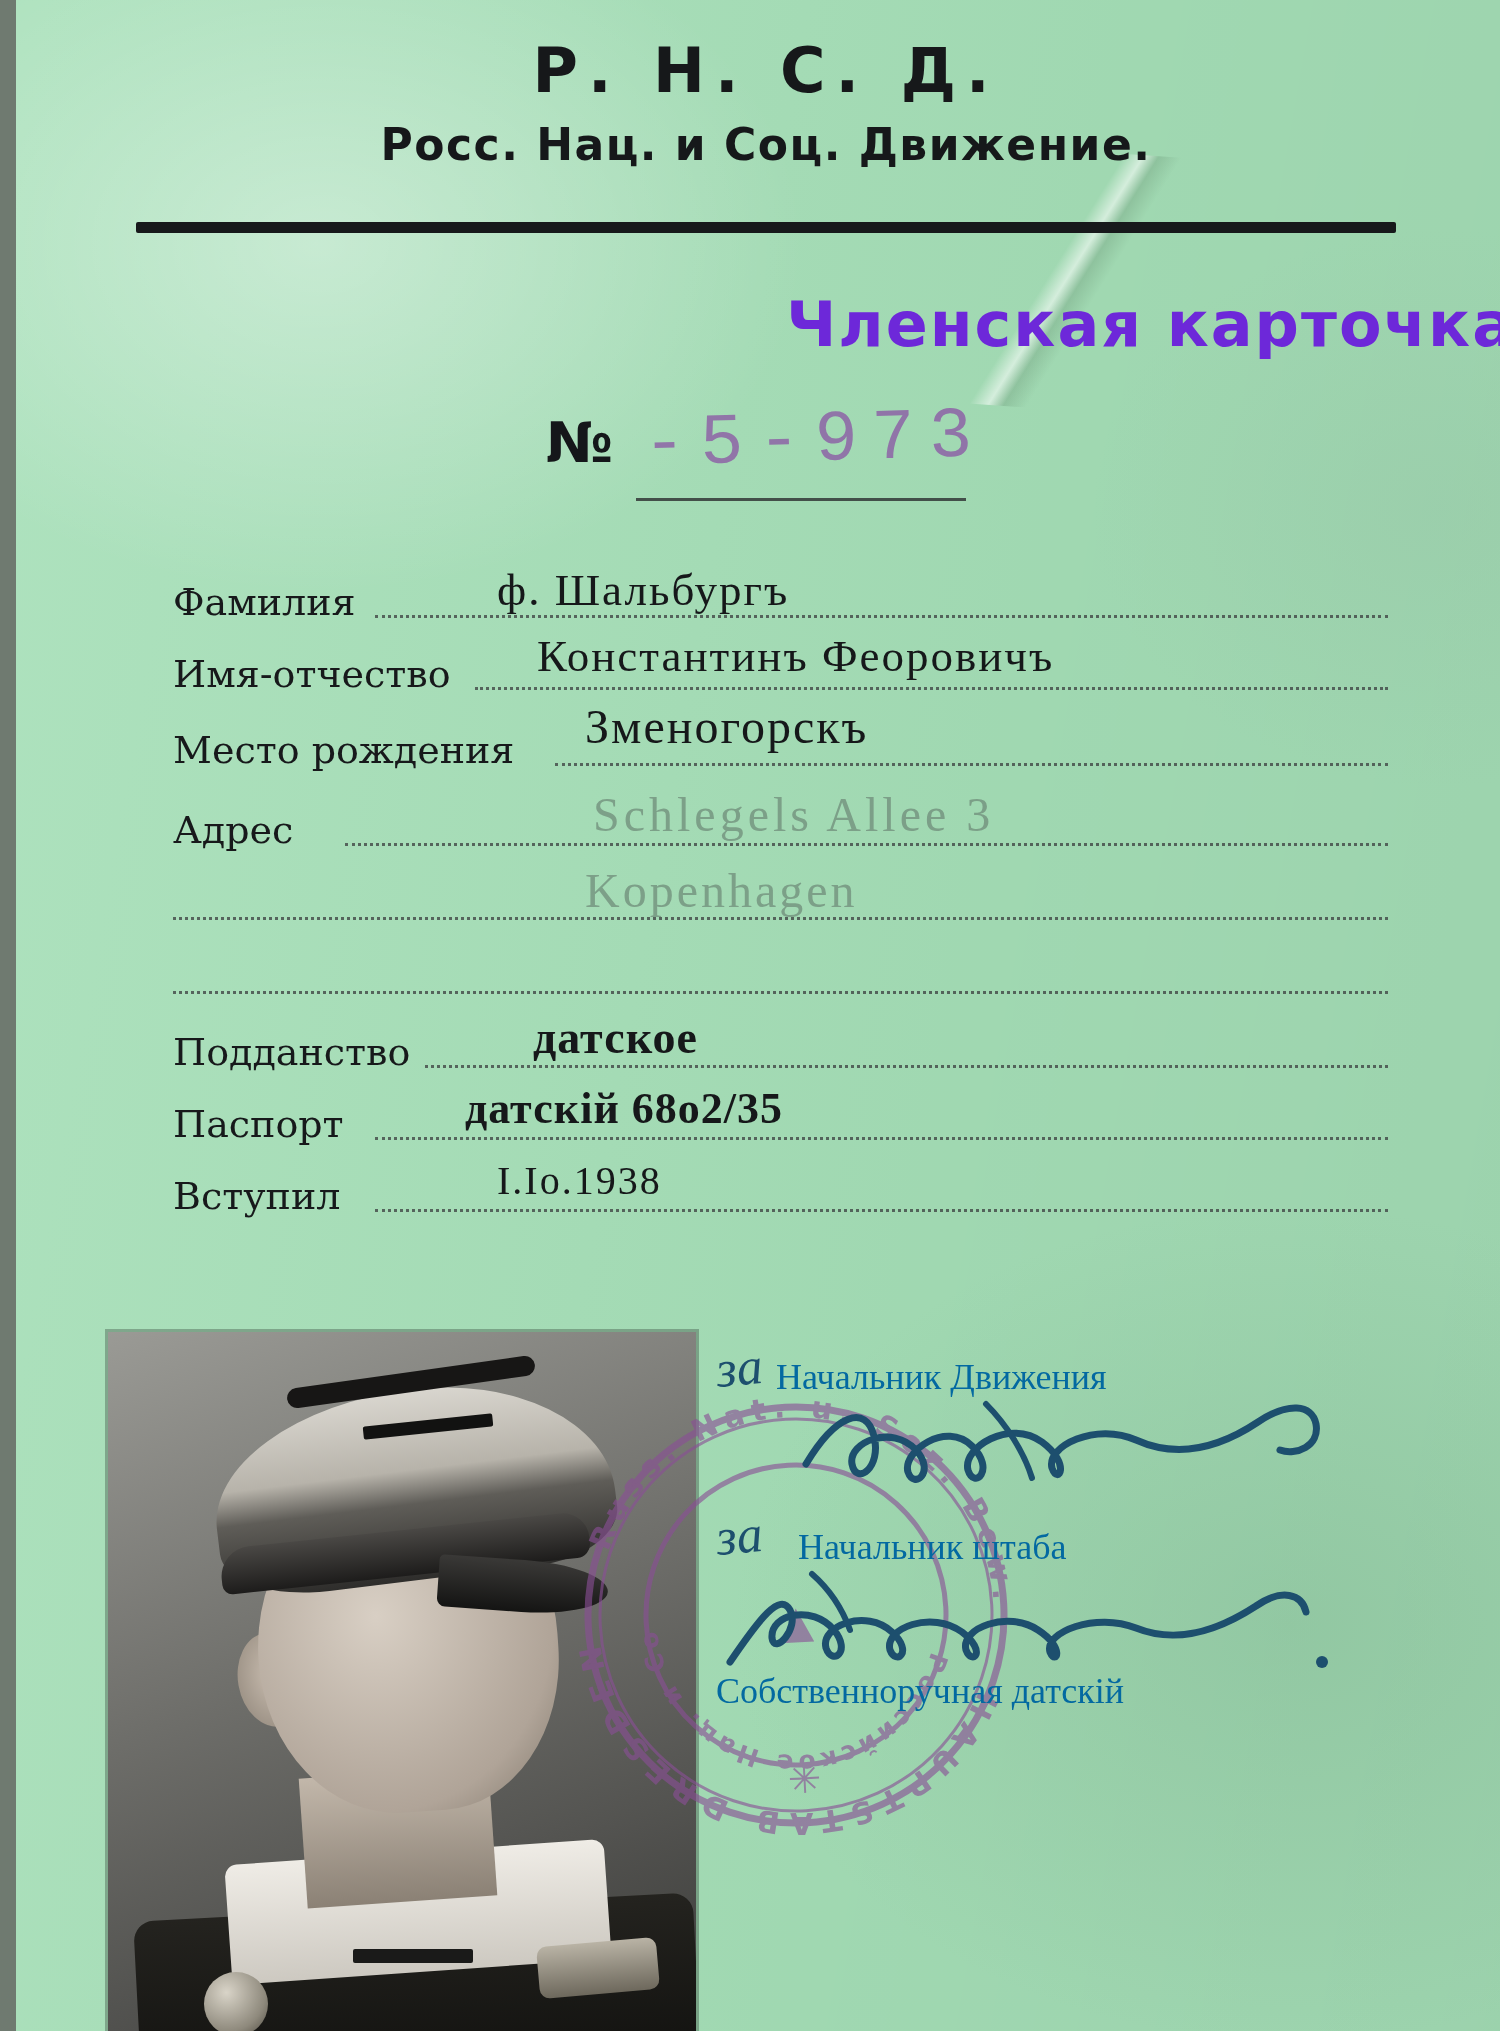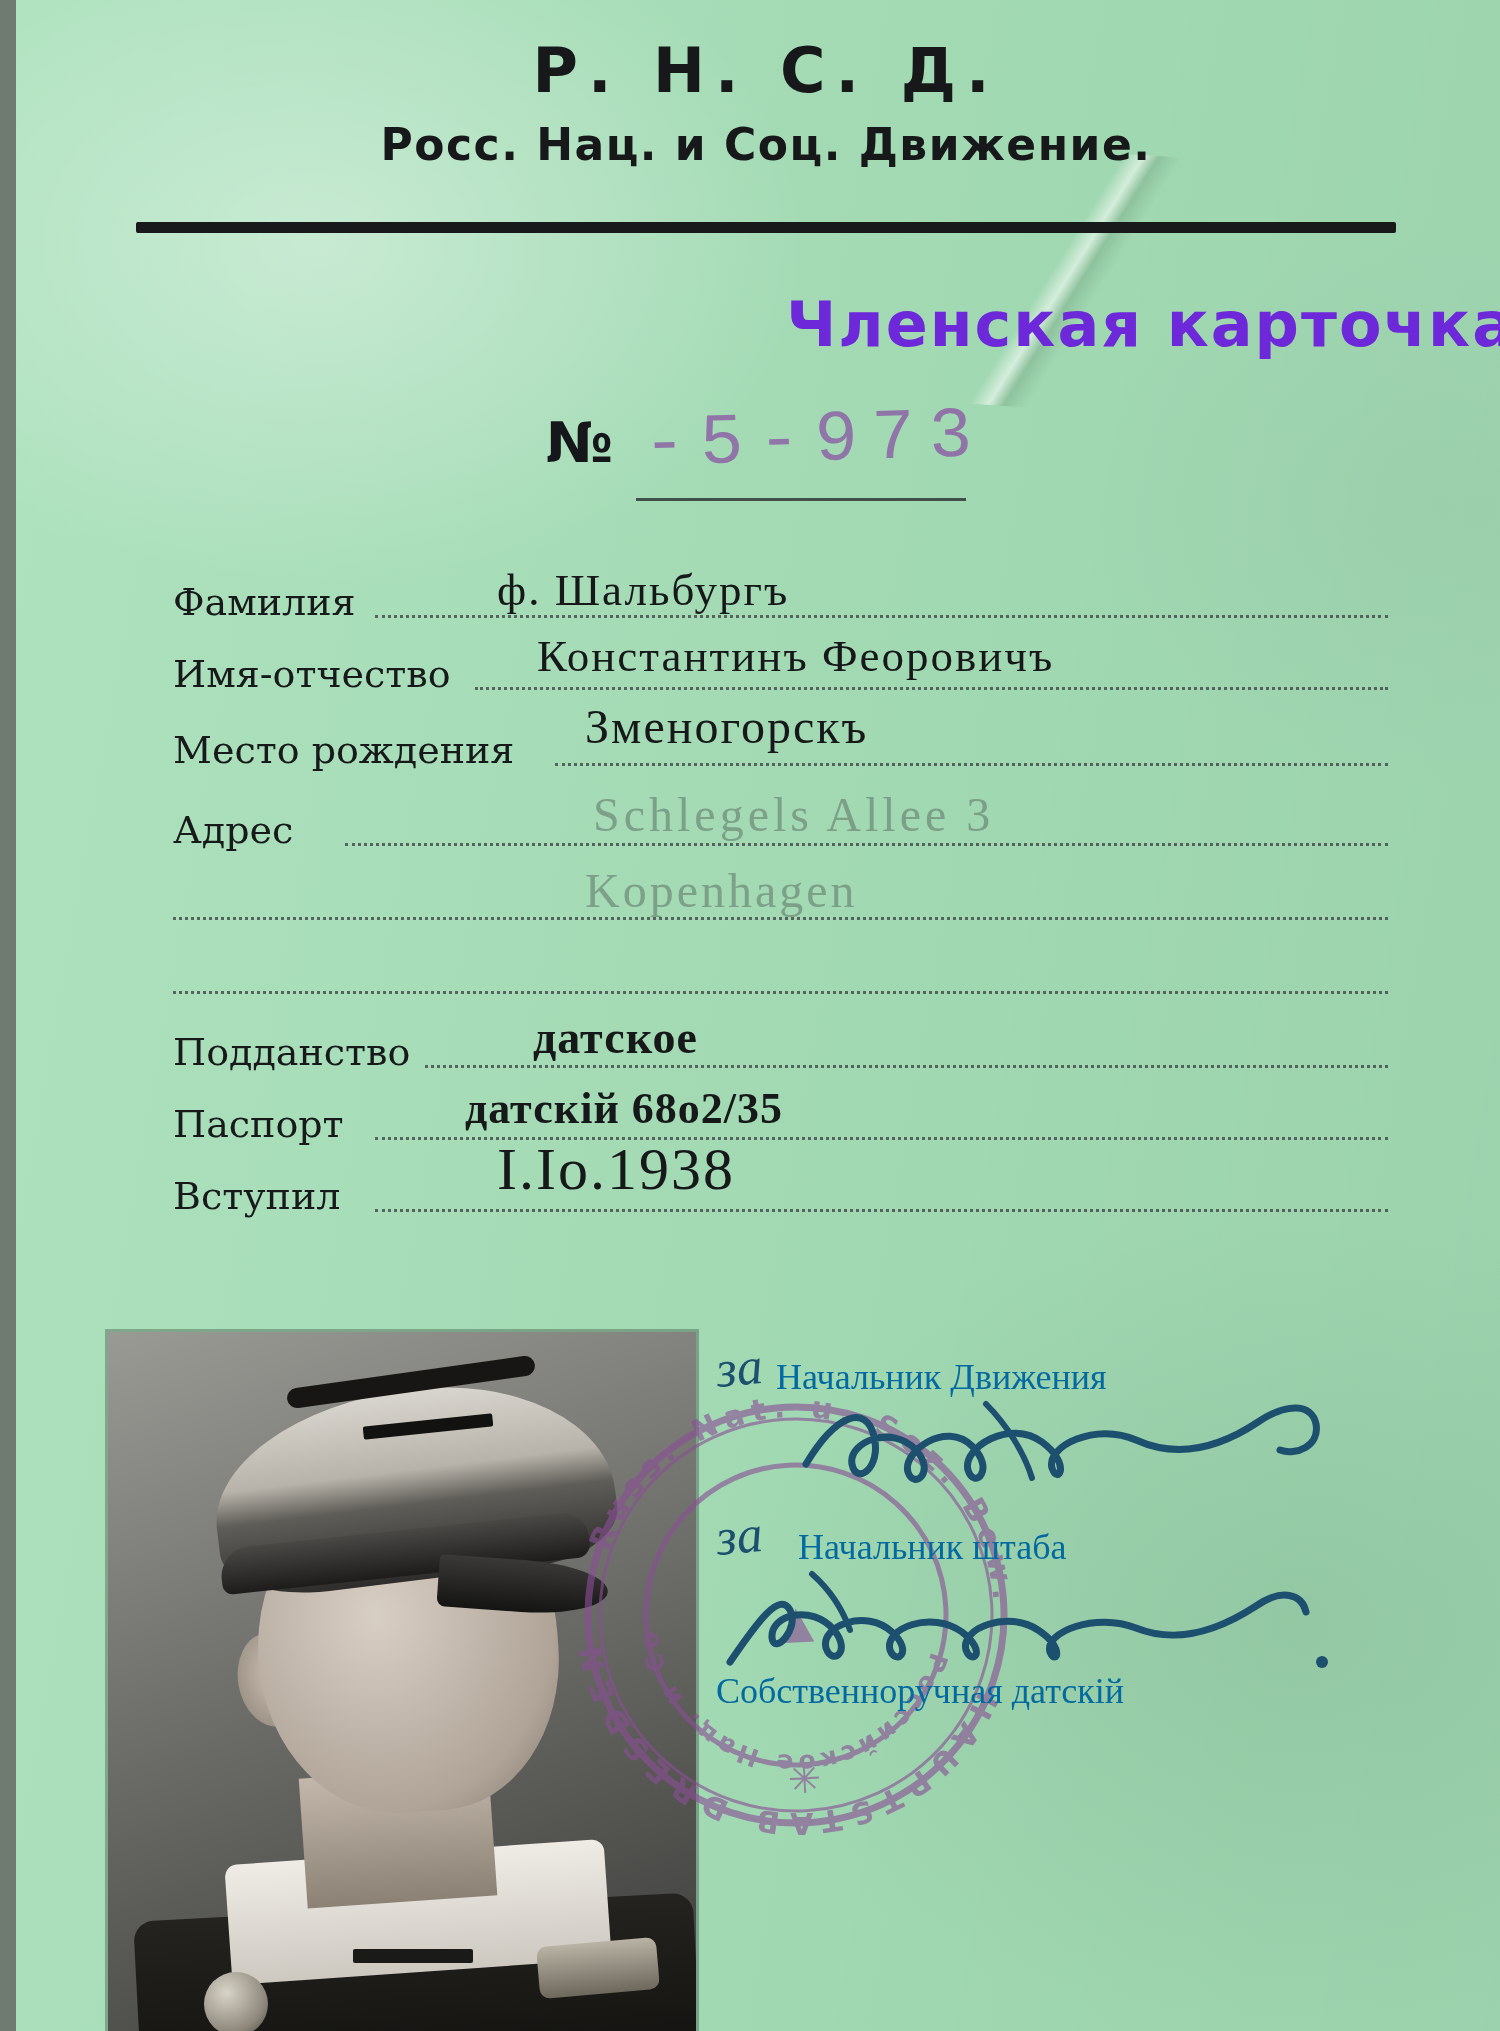--- a/index.html
+++ b/index.html
@@ -369,21 +369,21 @@
 
     <div class="row" style="height:72px">
       <div class="lbl">Паспорт</div>
       <div class="dots" style="left:330px;right:128px"></div>
       <div class="val stamped" style="left:420px;bottom:20px;font-size:44px">датскiй  68о2/35</div>
     </div>
 
     <div class="row" style="height:72px">
       <div class="lbl">Вступил</div>
       <div class="dots" style="left:330px;right:128px"></div>
-      <div class="val" style="left:452px;bottom:22px;font-size:60px">I.Iо.1938</div>
+      <div class="val" style="left:452px;bottom:22px;font-size:40px">I.Iо.1938</div>
     </div>
 
   </div>
 
   <div class="photo">
     <div class="bg"></div>
     <div class="ph-tunic"></div>
     <div class="ph-collar"></div>
     <div class="ph-neck"></div>
     <div class="ph-ear"></div>

